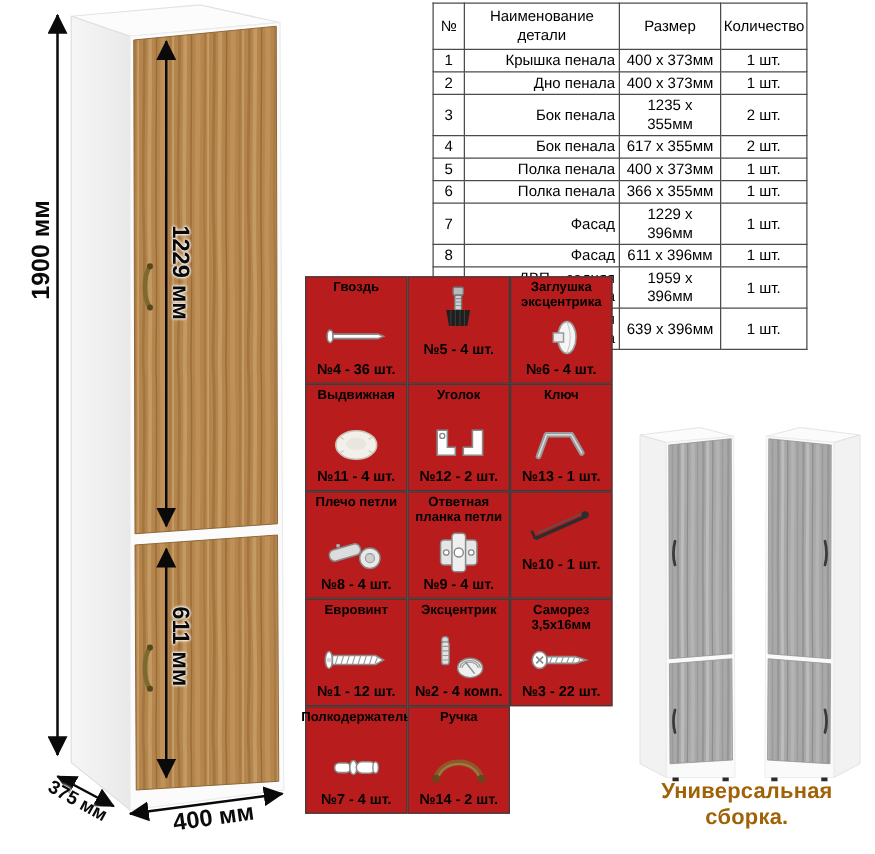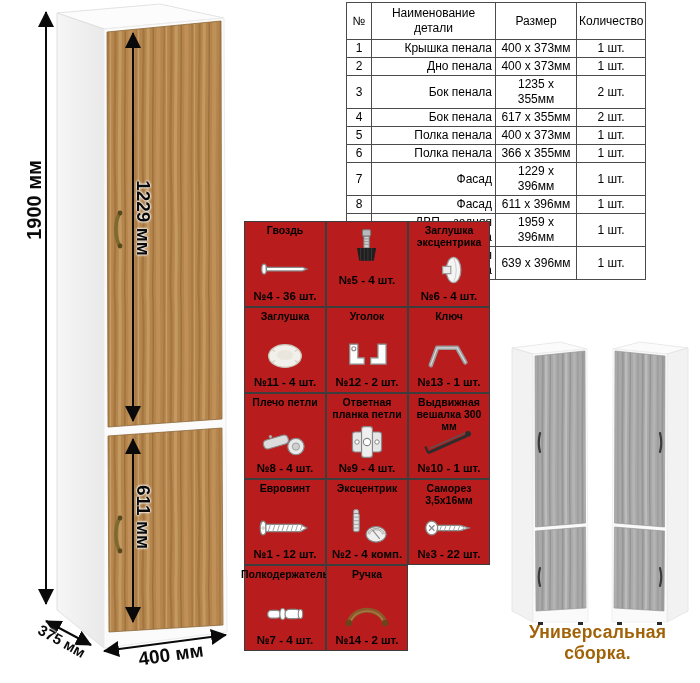--- a/index.html
+++ b/index.html
@@ -313,21 +313,21 @@
       <div class="hw-title">Заглушка эксцентрика</div>
       <div class="hw-icon">
         <svg viewBox="0 0 64 44" aria-hidden="true">
           <use href="#icon-cam-cap"></use>
         </svg>
       </div>
       <div class="hw-count">№6 - 4 шт.</div>
     </div>
 
     <div class="hw-cell">
-      <div class="hw-title">Заглушка</div>
+      <div class="hw-title">Выдвижная</div>
       <div class="hw-icon">
         <svg viewBox="0 0 64 44" aria-hidden="true">
           <use href="#icon-cap"></use>
         </svg>
       </div>
       <div class="hw-count">№11 - 4 шт.</div>
     </div>
 
     <div class="hw-cell">
       <div class="hw-title">Уголок</div>
@@ -363,21 +363,20 @@
       <div class="hw-title">Ответная планка петли</div>
       <div class="hw-icon">
         <svg viewBox="0 0 64 44" aria-hidden="true">
           <use href="#icon-plate"></use>
         </svg>
       </div>
       <div class="hw-count">№9 - 4 шт.</div>
     </div>
 
     <div class="hw-cell">
-      <div class="hw-title">Выдвижная вешалка 300 мм</div>
       <div class="hw-icon">
         <svg viewBox="0 0 64 44" aria-hidden="true">
           <use href="#icon-rail"></use>
         </svg>
       </div>
       <div class="hw-count">№10 - 1 шт.</div>
     </div>
 
     <div class="hw-cell">
       <div class="hw-title">Евровинт</div>

